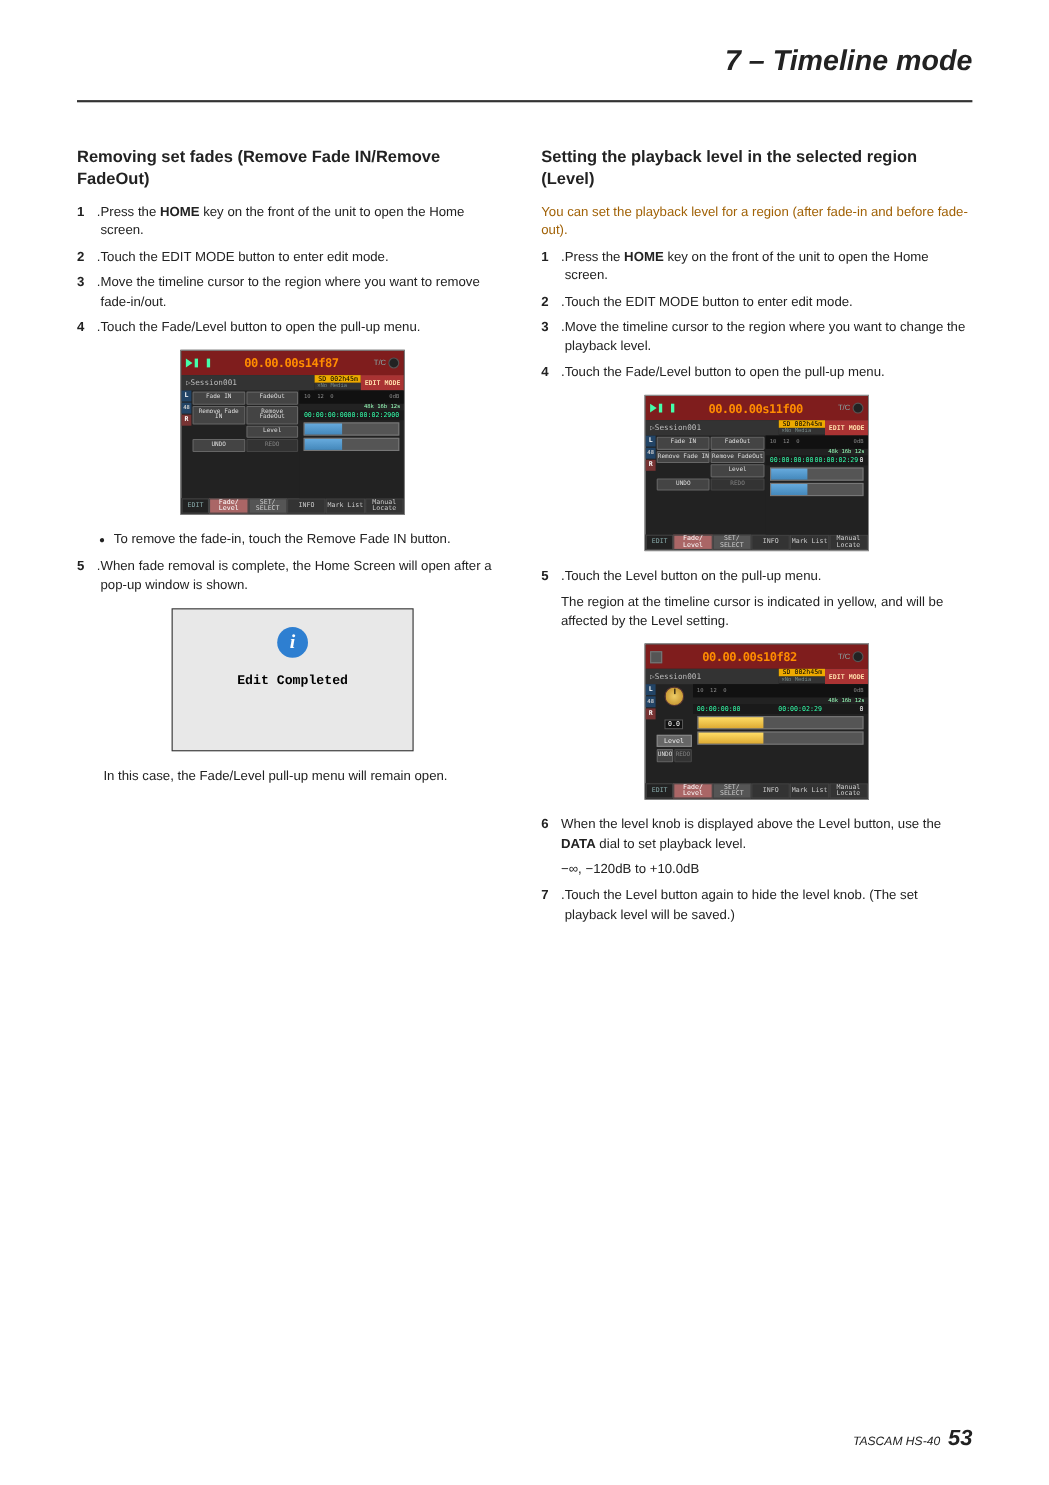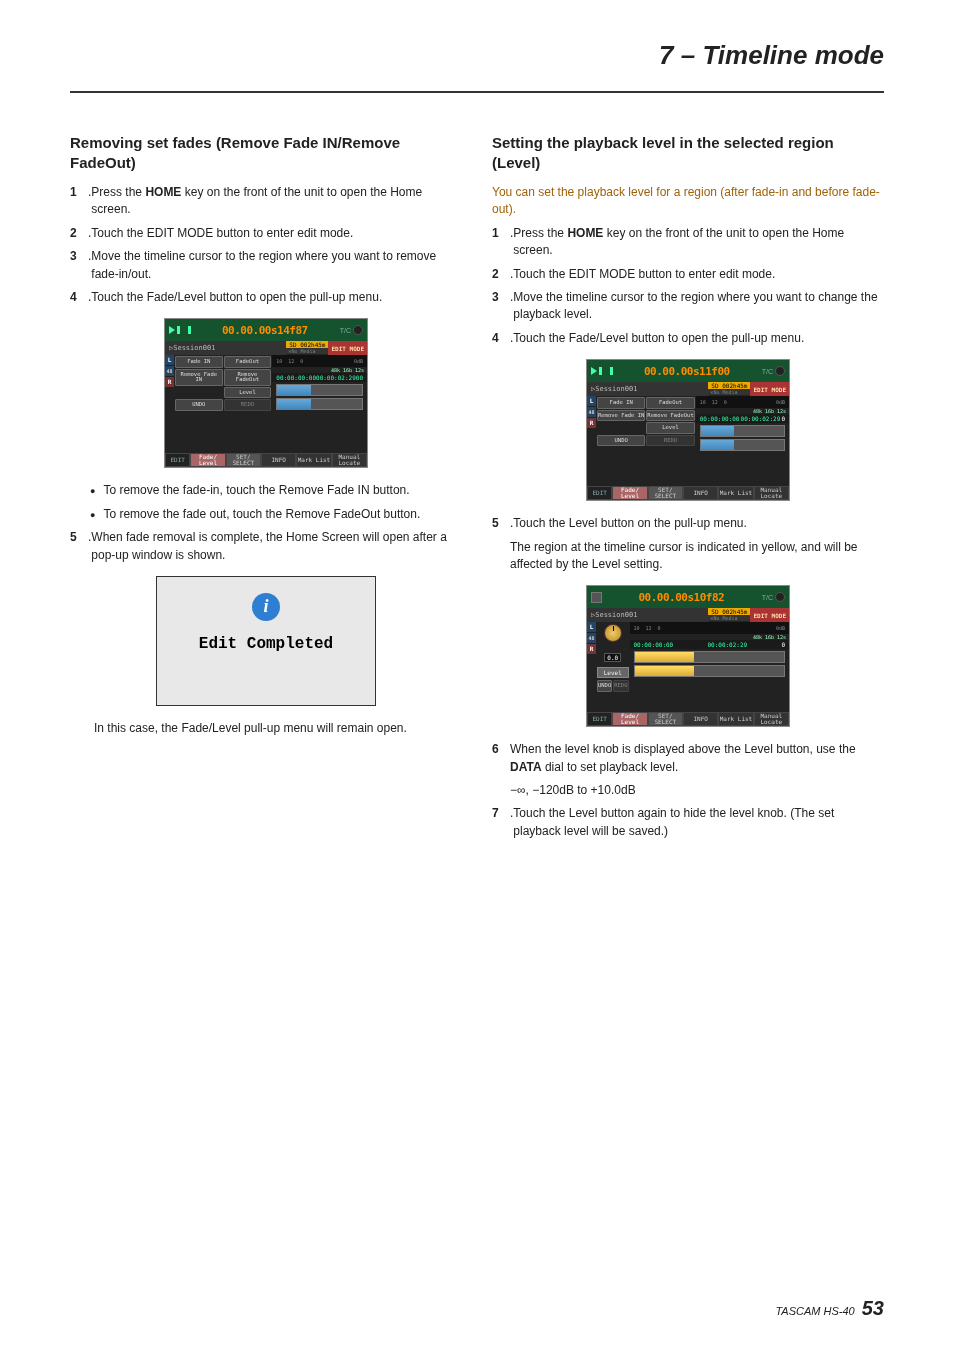--- a/index.html
+++ b/index.html
@@ -136,21 +136,21 @@
     font-size: 18px;
     display: flex;
     align-items: center;
     justify-content: center;
     margin-bottom: 14px;
     font-family: "Times New Roman", serif;
     font-style: italic;
   }
   .dialog-text {
     font-family: "Courier New", monospace;
-    font-size: 16px;
+    font-size: 12px;
     font-weight: bold;
     color: #000;
   }
   .post-dialog {
     font-size: 12px;
     line-height: 1.45;
     margin: 8px 0 0 24px;
     color: #222;
   }
   .footer {
@@ -164,21 +164,21 @@
   .footer .pagenum {
     font-size: 20px;
     font-weight: bold;
     font-style: italic;
     margin-left: 4px;
   }
 
   
   .dev-top {
     height: 22px;
-    background: #14532d;
+    background: #7f1d1d;
     display: flex;
     align-items: center;
     padding: 0 4px;
     gap: 2px;
   }
   .play-icon {
     width: 0; height: 0;
     border-left: 6px solid #4fa;
     border-top: 4px solid transparent;
     border-bottom: 4px solid transparent;
@@ -462,23 +462,20 @@
           <div class="bbtn">INFO</div>
           <div class="bbtn">Mark List</div>
           <div class="bbtn">Manual Locate</div>
         </div>
       </div>
 
       <ul class="bullets">
         <li>
             <span>To remove the fade-in, touch the Remove Fade IN button.</span>
           </li>
-        <li>
-            <span>To remove the fade out, touch the Remove FadeOut button.</span>
-          </li>
       </ul>
 
       <ol class="steps">
         <li><span class="num">5</span>. <span class="txt">When fade removal is complete, the Home Screen will open after a pop-up window is shown.</span></li>
       </ol>
 
       <div class="screenshot ss-dialog">
         <div class="info-icon">i</div>
         <div class="dialog-text">Edit Completed</div>
       </div>

